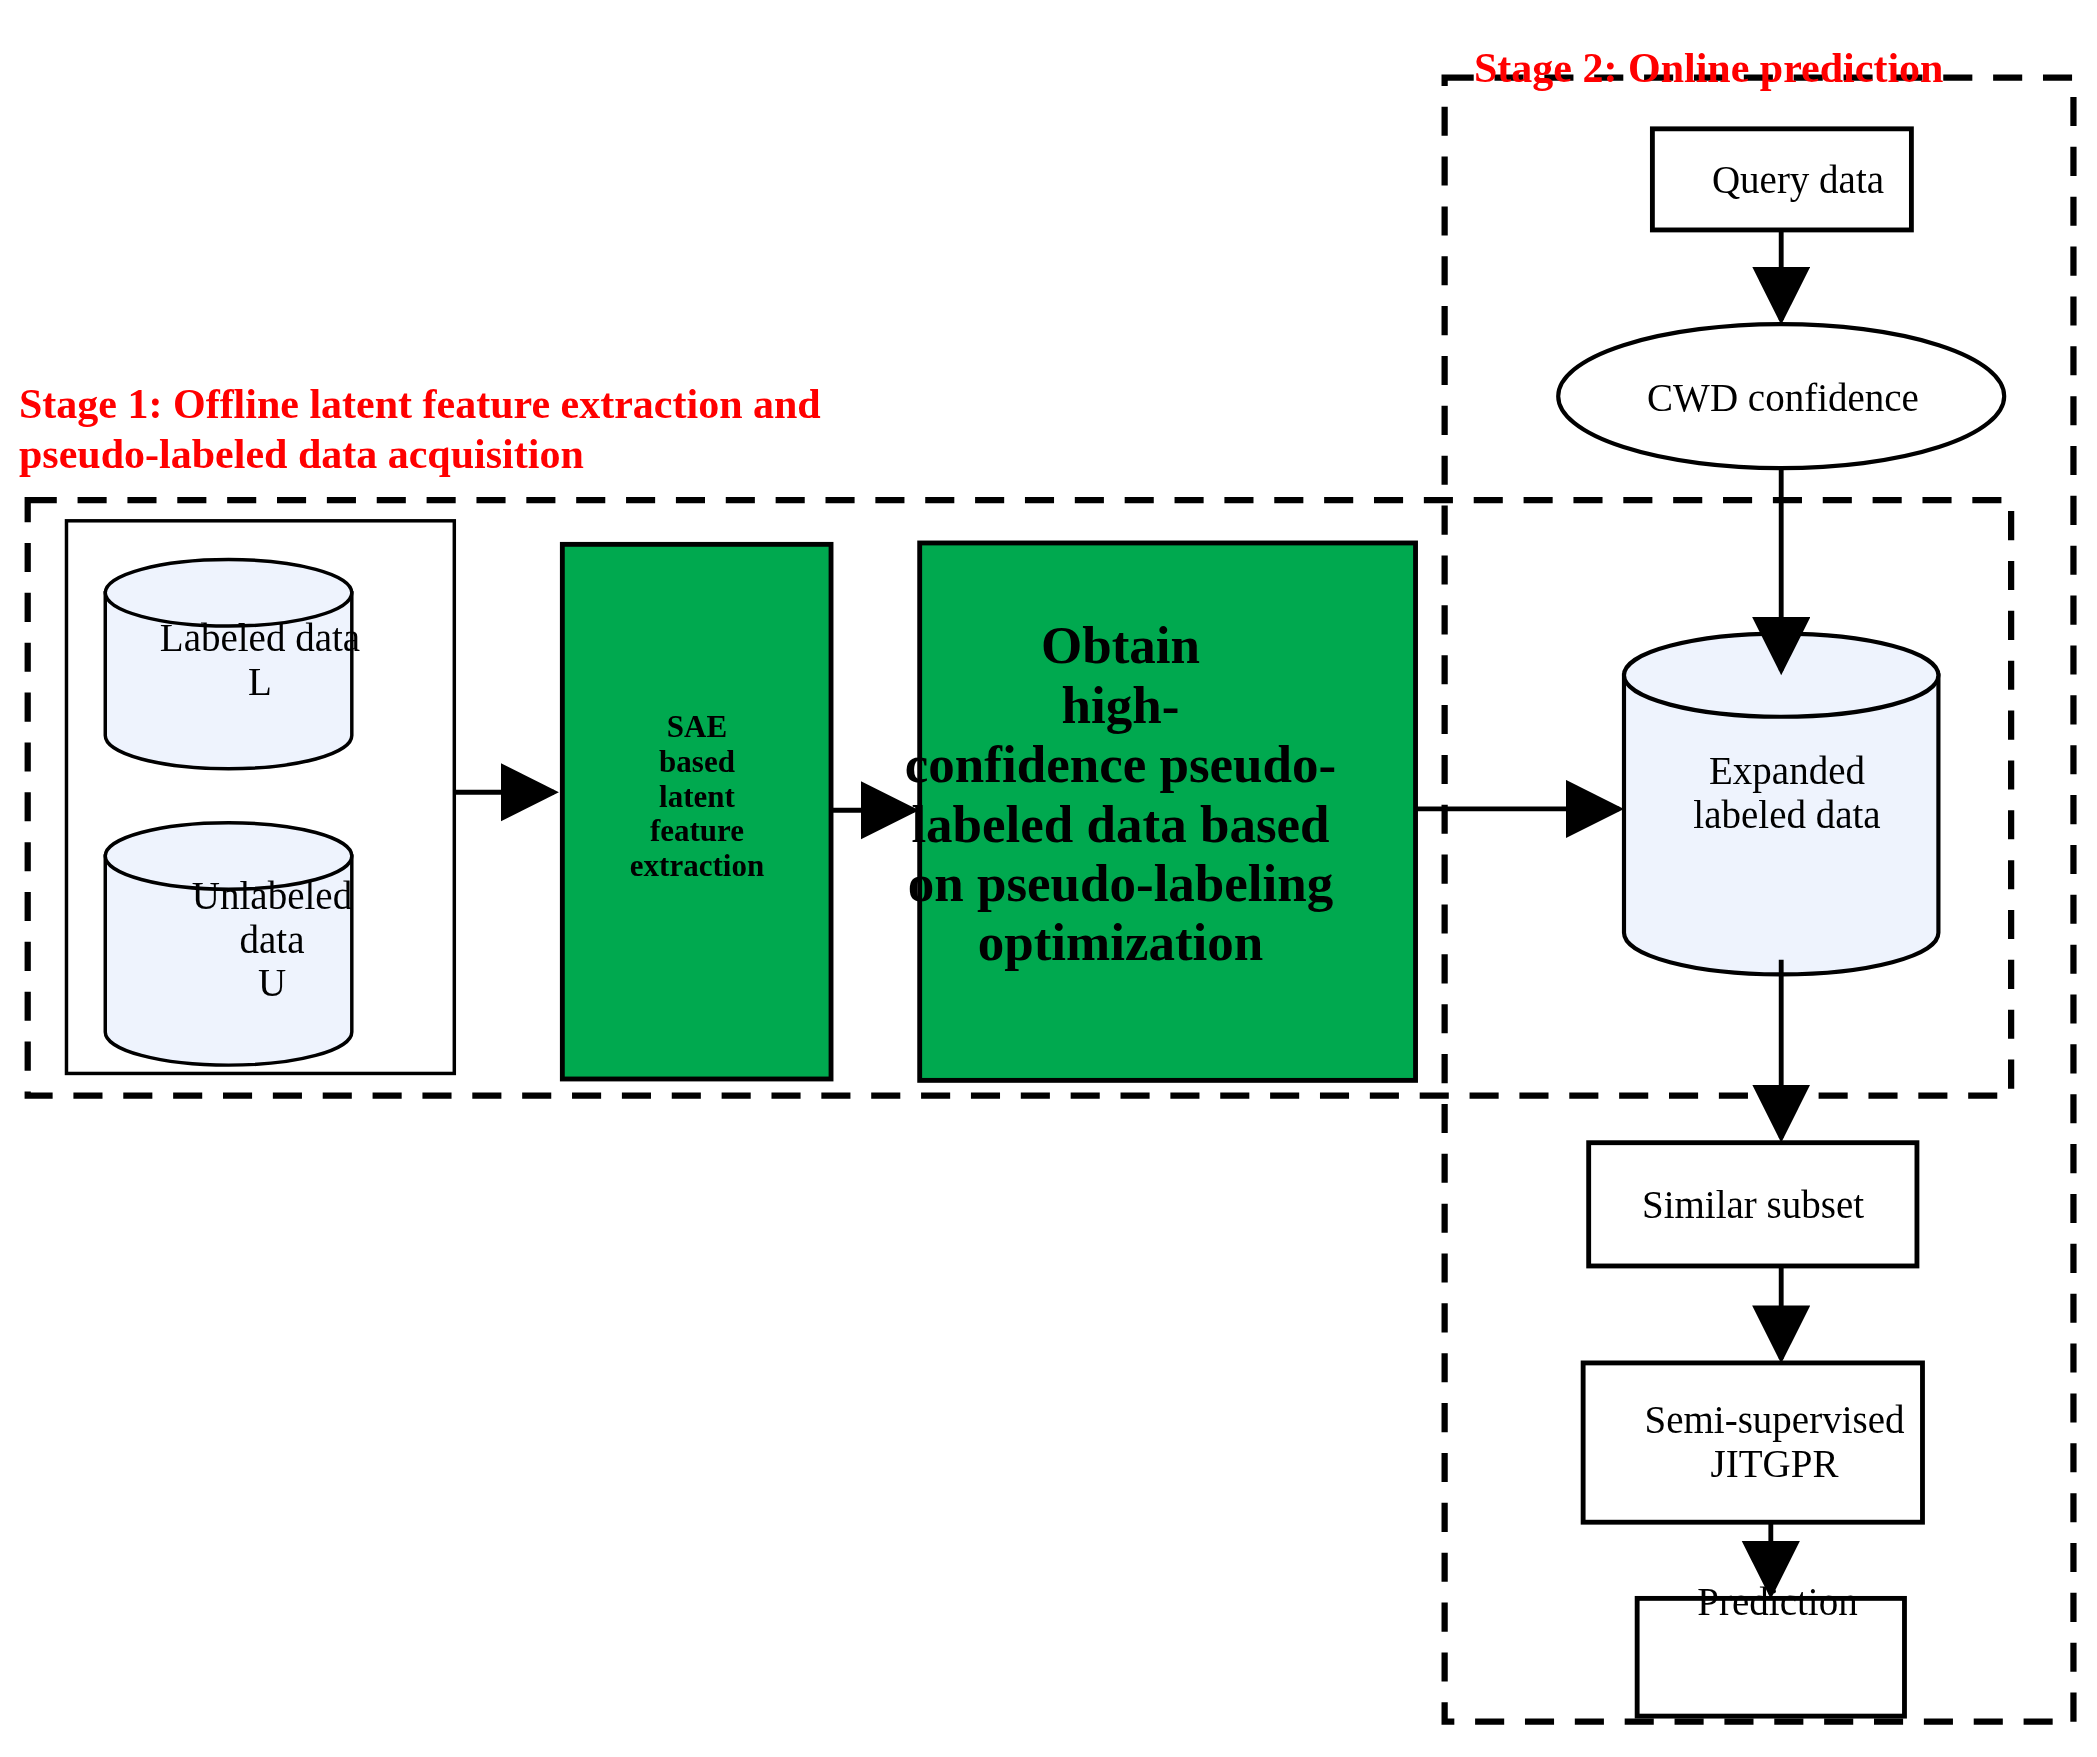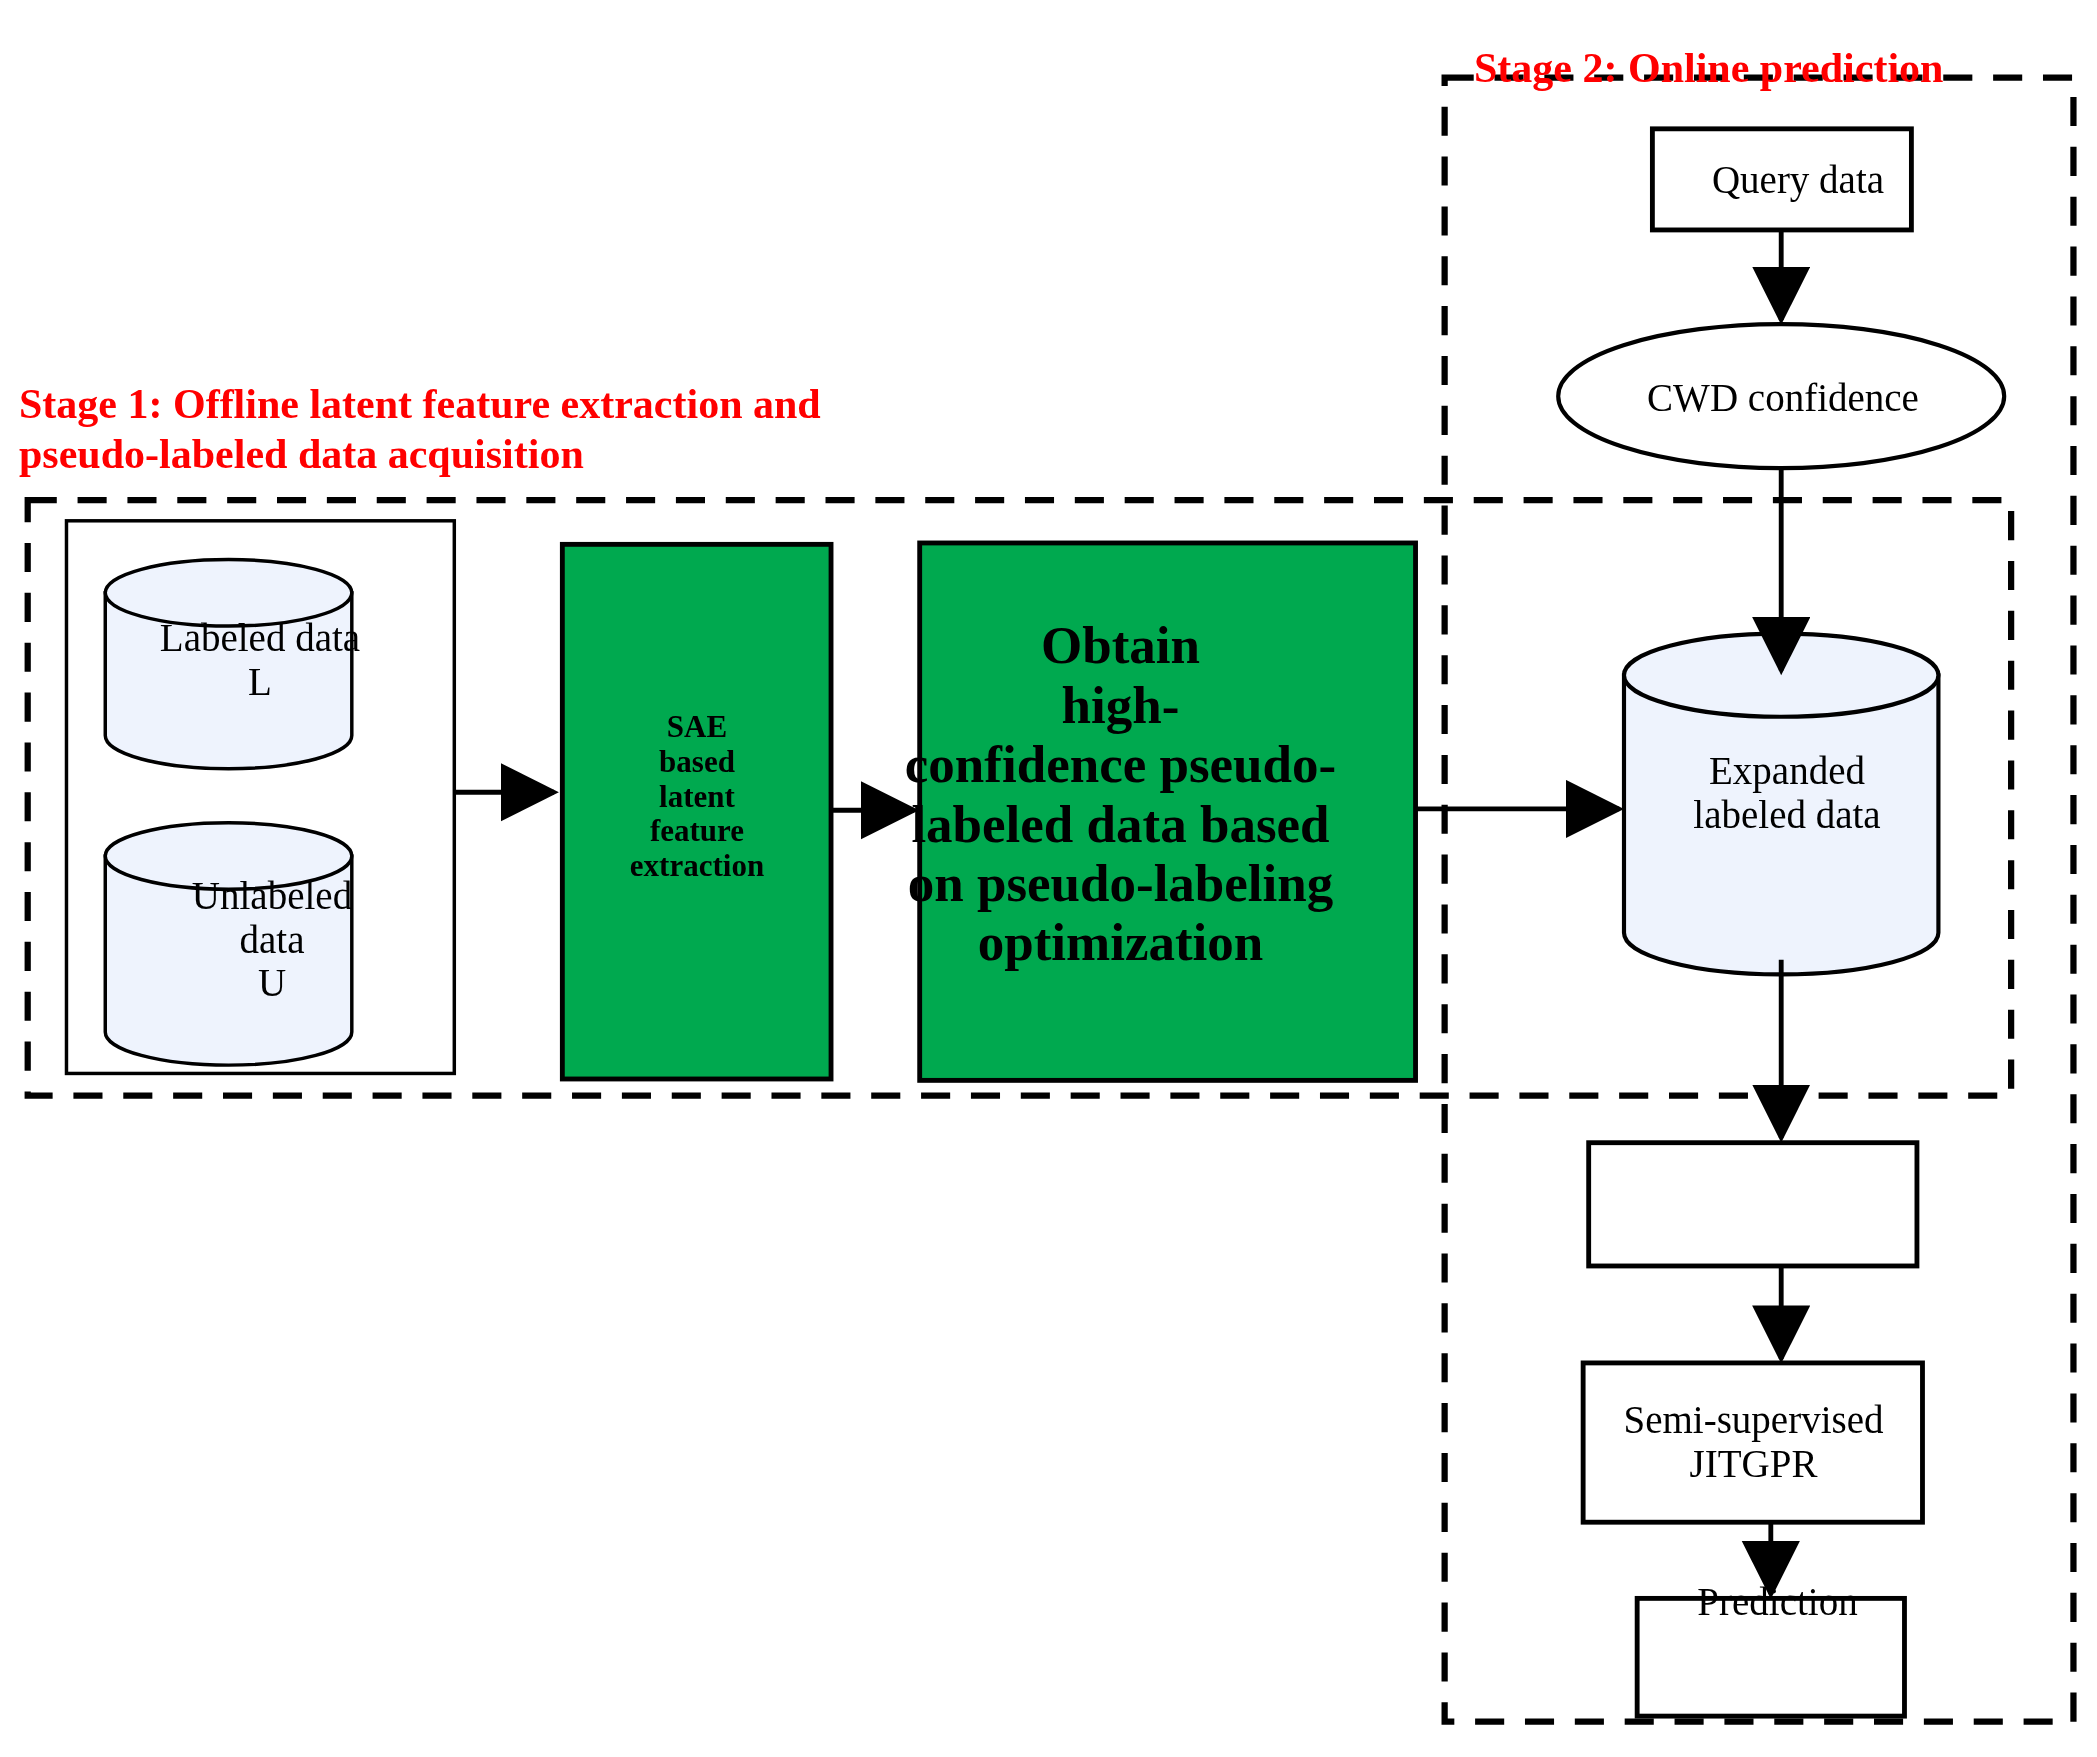--- a/index.html
+++ b/index.html
@@ -53,21 +53,21 @@
   
   #lbl-labeled    { left: 97px;  top: 587px;  width: 326px; height: 145px; }
   #lbl-unlabeled  { left: 109px;  top: 846px; width: 326px; height: 187px; }
   #lbl-sae        { left: 562px;  top: 603px;  width: 270px; height: 388px; font-size:31px; }
   #lbl-obtain     { left: 872px; top: 580px;  width: 497px; height: 429px; font-size:53px; }
   
   #lbl-query      { left: 1654px; top: 132px;  width: 288px; height: 96px; }
   #lbl-cwd        { left: 1571px; top: 346px;  width: 424px; height: 104px; }
   #lbl-expanded   { left: 1614px; top: 734px; width: 346px; height: 118px; }
   #lbl-subset     { left: 1590px; top: 1146px; width: 326px; height: 118px; }
-  #lbl-jitgpr     { left: 1585px; top: 1366px; width: 337px; height: 152px; }
+  #lbl-jitgpr     { left: 1585px; top: 1366px; width: 337px; height: 152px; padding-left: 21px; }
   #lbl-prediction { left: 1639px; top: 1546px; width: 277px; height: 111px; }
 </style>
 </head>
 <body>
 
 <div id="canvas">
 
   <svg class="layer" viewBox="0 0 3028 2537">
     <defs>
       <marker id="ah" markerWidth="16" markerHeight="16" refX="11" refY="6" orient="auto" markerUnits="strokeWidth">
@@ -152,20 +152,21 @@
 on pseudo-labeling
 optimization</div>
 
   <div class="node-label" id="lbl-query">Query data</div>
 
   <div class="node-label" id="lbl-cwd">CWD confidence</div>
 
   <div class="node-label" id="lbl-expanded">Expanded
 labeled data</div>
 
+  <div class="node-label" id="lbl-subset">Similar subset</div>
 
   <div class="node-label" id="lbl-jitgpr">Semi-supervised
 JITGPR</div>
 
   <div class="node-label" id="lbl-prediction">Prediction</div>
 
 </div>
 
 
 </body></html>

